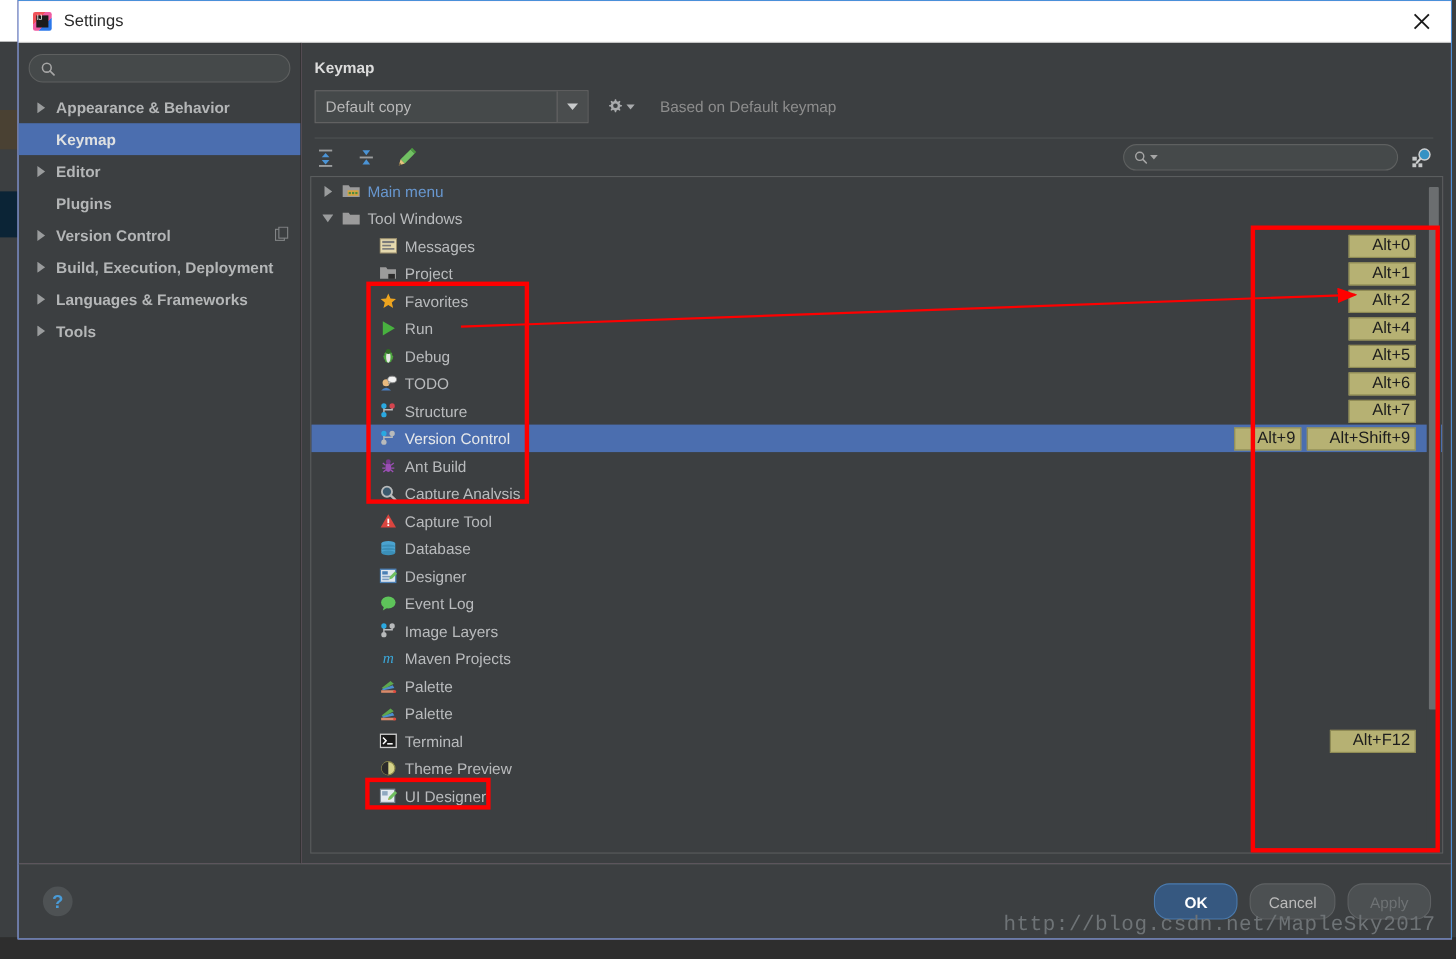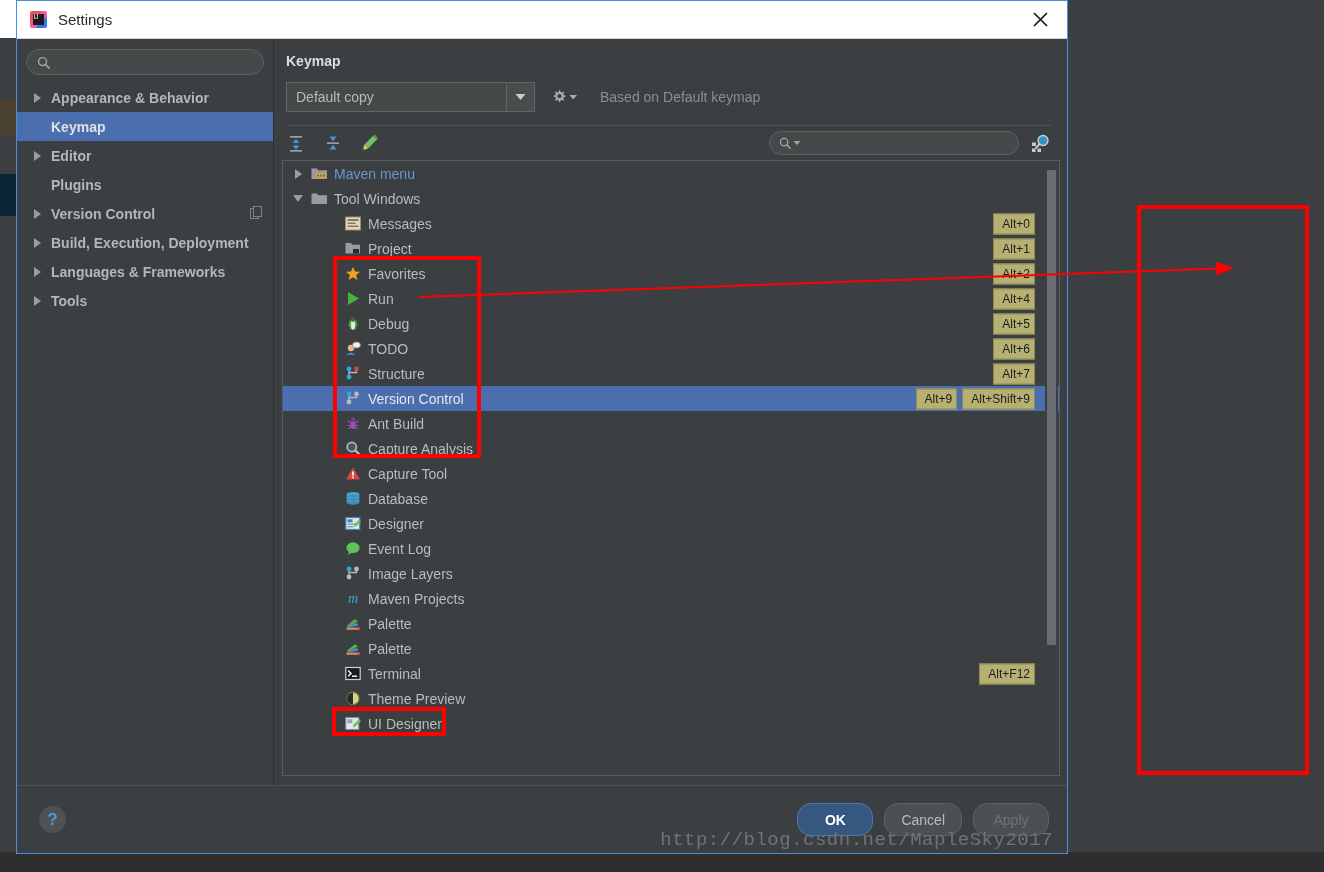--- a/index.html
+++ b/index.html
@@ -27,21 +27,21 @@
   
   #desktop-bottom {
     position: absolute; left: 0; top: 852px; width: 1324px; height: 20px;
     background: #2e2e2e;
   }
 
   
   #settings-window {
     position: absolute;
     left: 16px; top: 0;
-    width: 1052px; height: 854px;
+    width: 1304px; height: 854px;
     border: 1px solid #4a90d9;
     background: #f9a8d4;
     display: flex; flex-direction: column;
   }
 
   
   #title-bar {
     height: 38px; min-height: 38px;
     background: #ffffff;
     display: flex; align-items: center;
@@ -194,22 +194,22 @@
   .tw-label.link { color: #6897cf; }
   .tree-row.selected .tw-label { color: #e6e8ea; }
   .indent-1 { padding-left: 4px; }
   .indent-2 { padding-left: 60px; }
 
   .shortcuts {
     position: absolute; right: 24px; top: 50%; transform: translateY(-50%);
     display: flex; gap: 5px; align-items: center;
   }
   .kbd {
-    background: #b6b173; color: #1d1d1d; font-size: 12px;
-    padding: 1px 4px 2px 8px; border: 1px solid #8e8a54;
+    background: #b6b173; color: #1d1d1d; font-size: 15px;
+    padding: 1px 4px 2px 20px; border: 1px solid #8e8a54;
     font-family: "Liberation Sans", sans-serif; line-height: 16px;
     white-space: nowrap;
   }
 
   
   #tree-scrollbar {
     position: absolute; right: 1px; top: 1px; width: 13px; bottom: 1px;
     background: #3c3f41; cursor: pointer;
   }
   #tree-thumb {
@@ -465,21 +465,21 @@
             </span>
             <span class="tw-icon">
               <svg width="17" height="15" viewBox="0 0 17 15">
                 <path d="M0.5 2.5 L6 2.5 L7.3 4.2 L16 4.2 L16 13 L0.5 13 Z" fill="#9b9b9b"></path>
                 <rect x="5" y="7" width="10" height="5" fill="#d9a441"></rect>
                 <rect x="6" y="8.5" width="2" height="2" fill="#4e8b3f"></rect>
                 <rect x="9" y="8.5" width="2" height="2" fill="#4e8b3f"></rect>
                 <rect x="12" y="8.5" width="2" height="2" fill="#4e8b3f"></rect>
               </svg>
             </span>
-            <span class="tw-label link">Maven menu</span>
+            <span class="tw-label link">Main menu</span>
           </div>
 
           <div class="tree-row indent-1">
             <span class="tw-arrow">
               <svg width="10" height="9" viewBox="0 0 10 9">
                   <path d="M0 1 L10 1 L5 8 Z" fill="#9a9c9d"></path>
                 </svg>
             </span>
             <span class="tw-icon">
               <svg width="17" height="15" viewBox="0 0 17 15">

